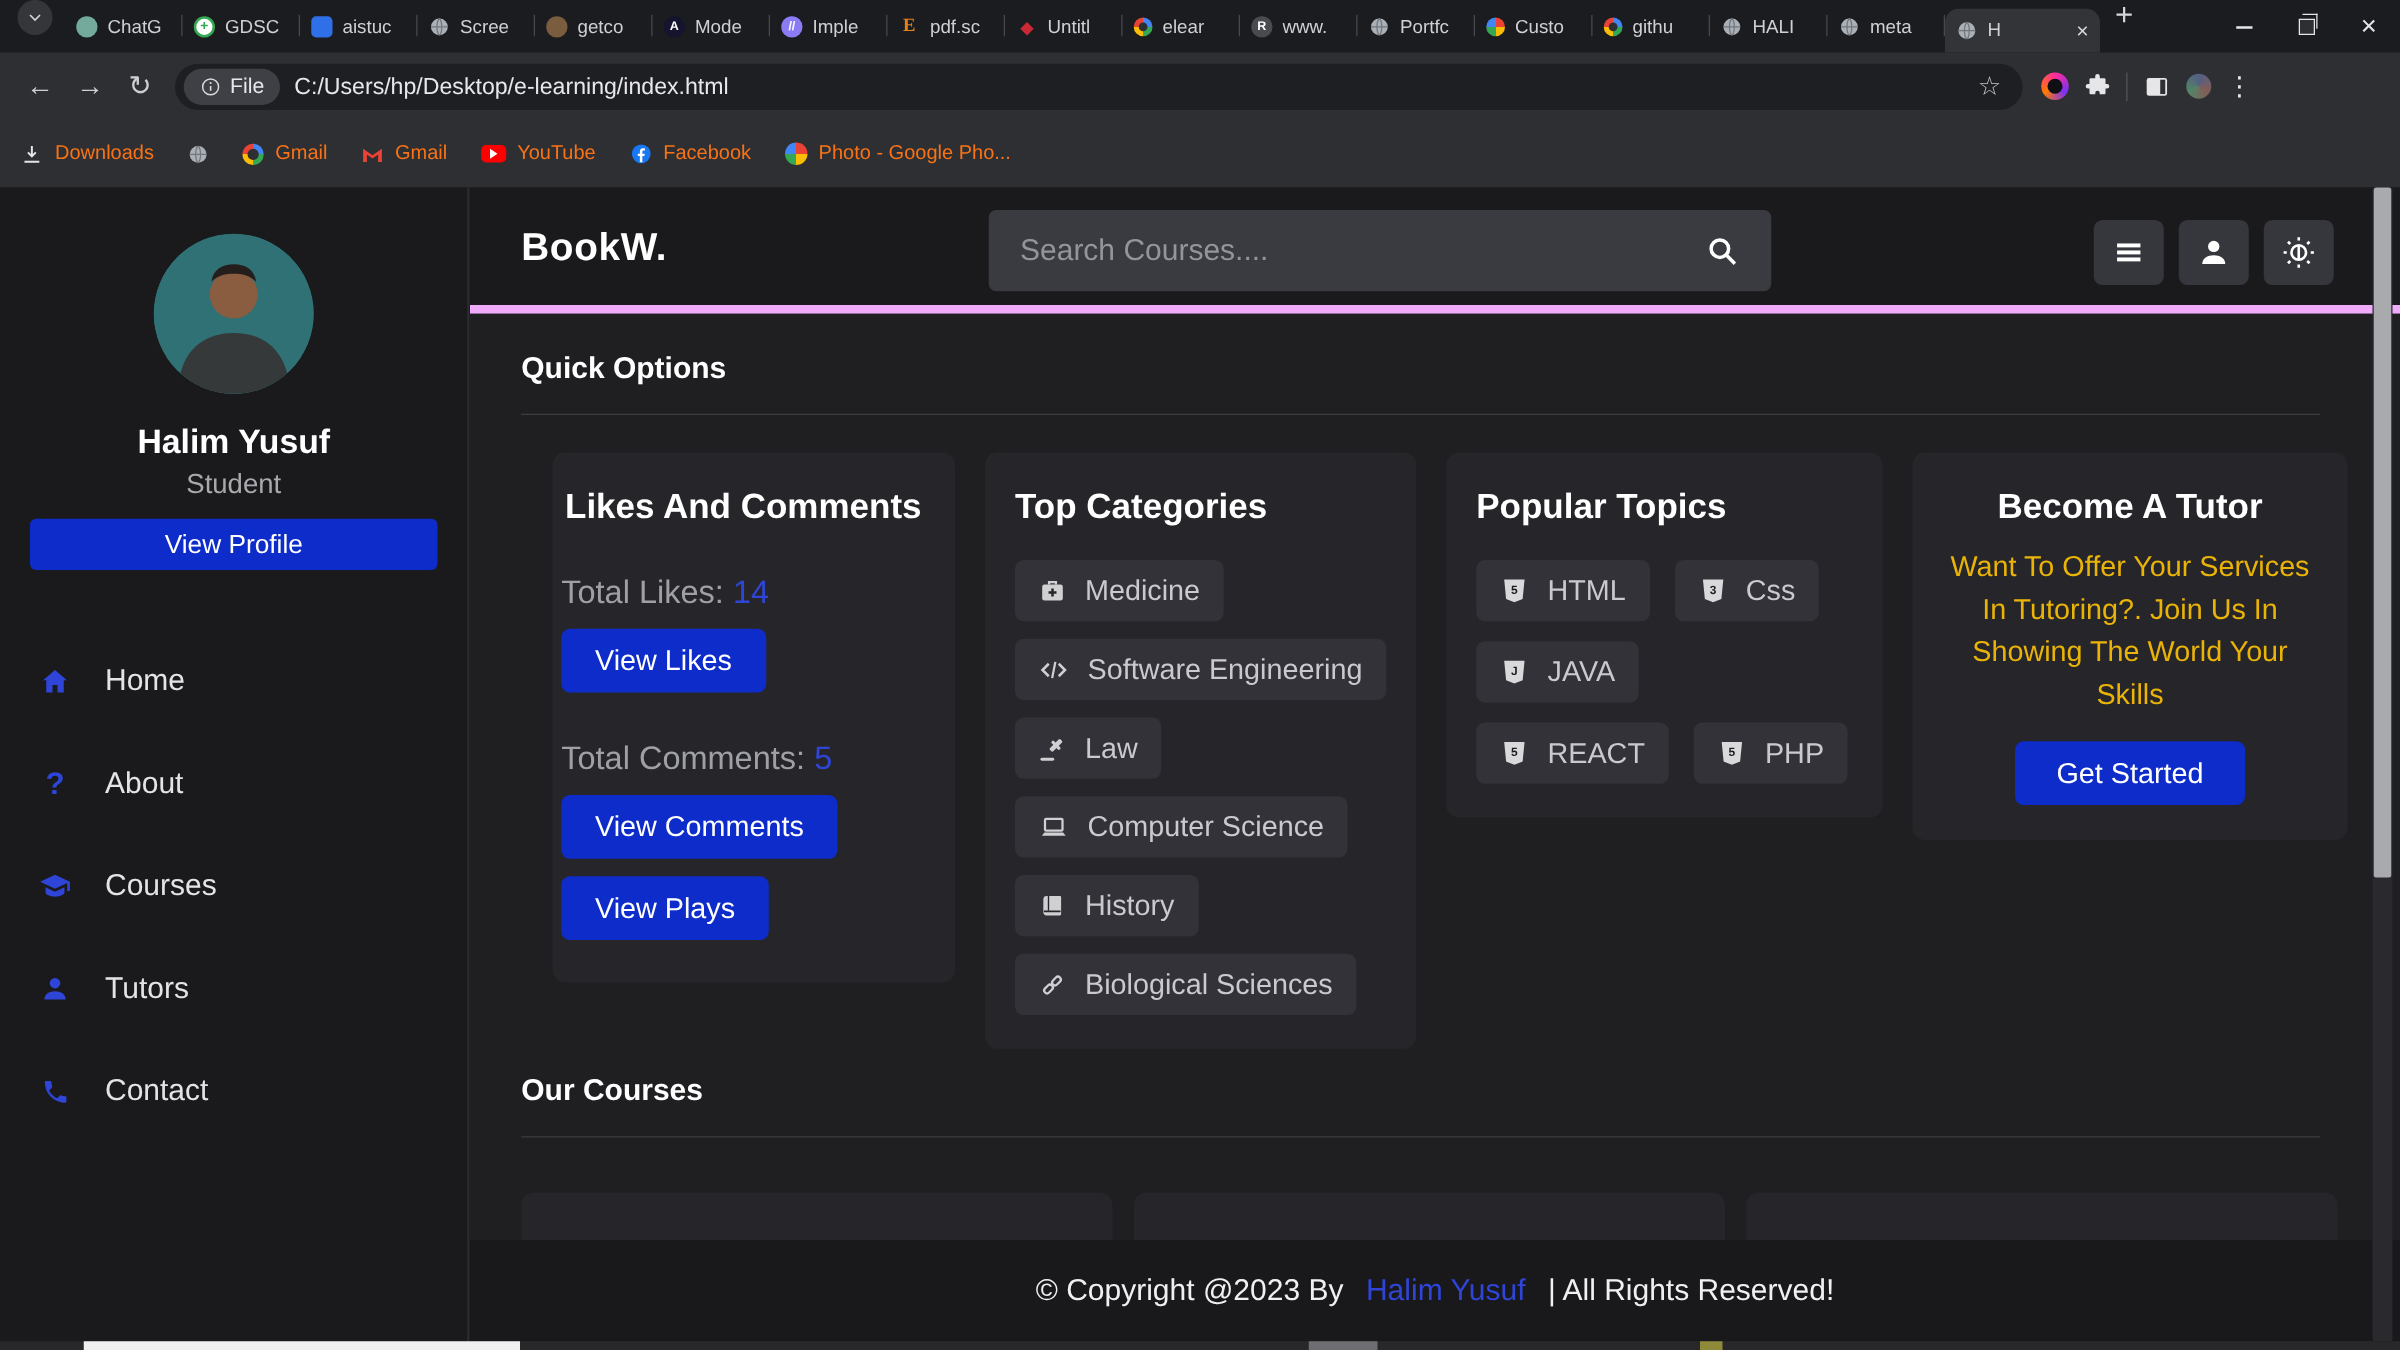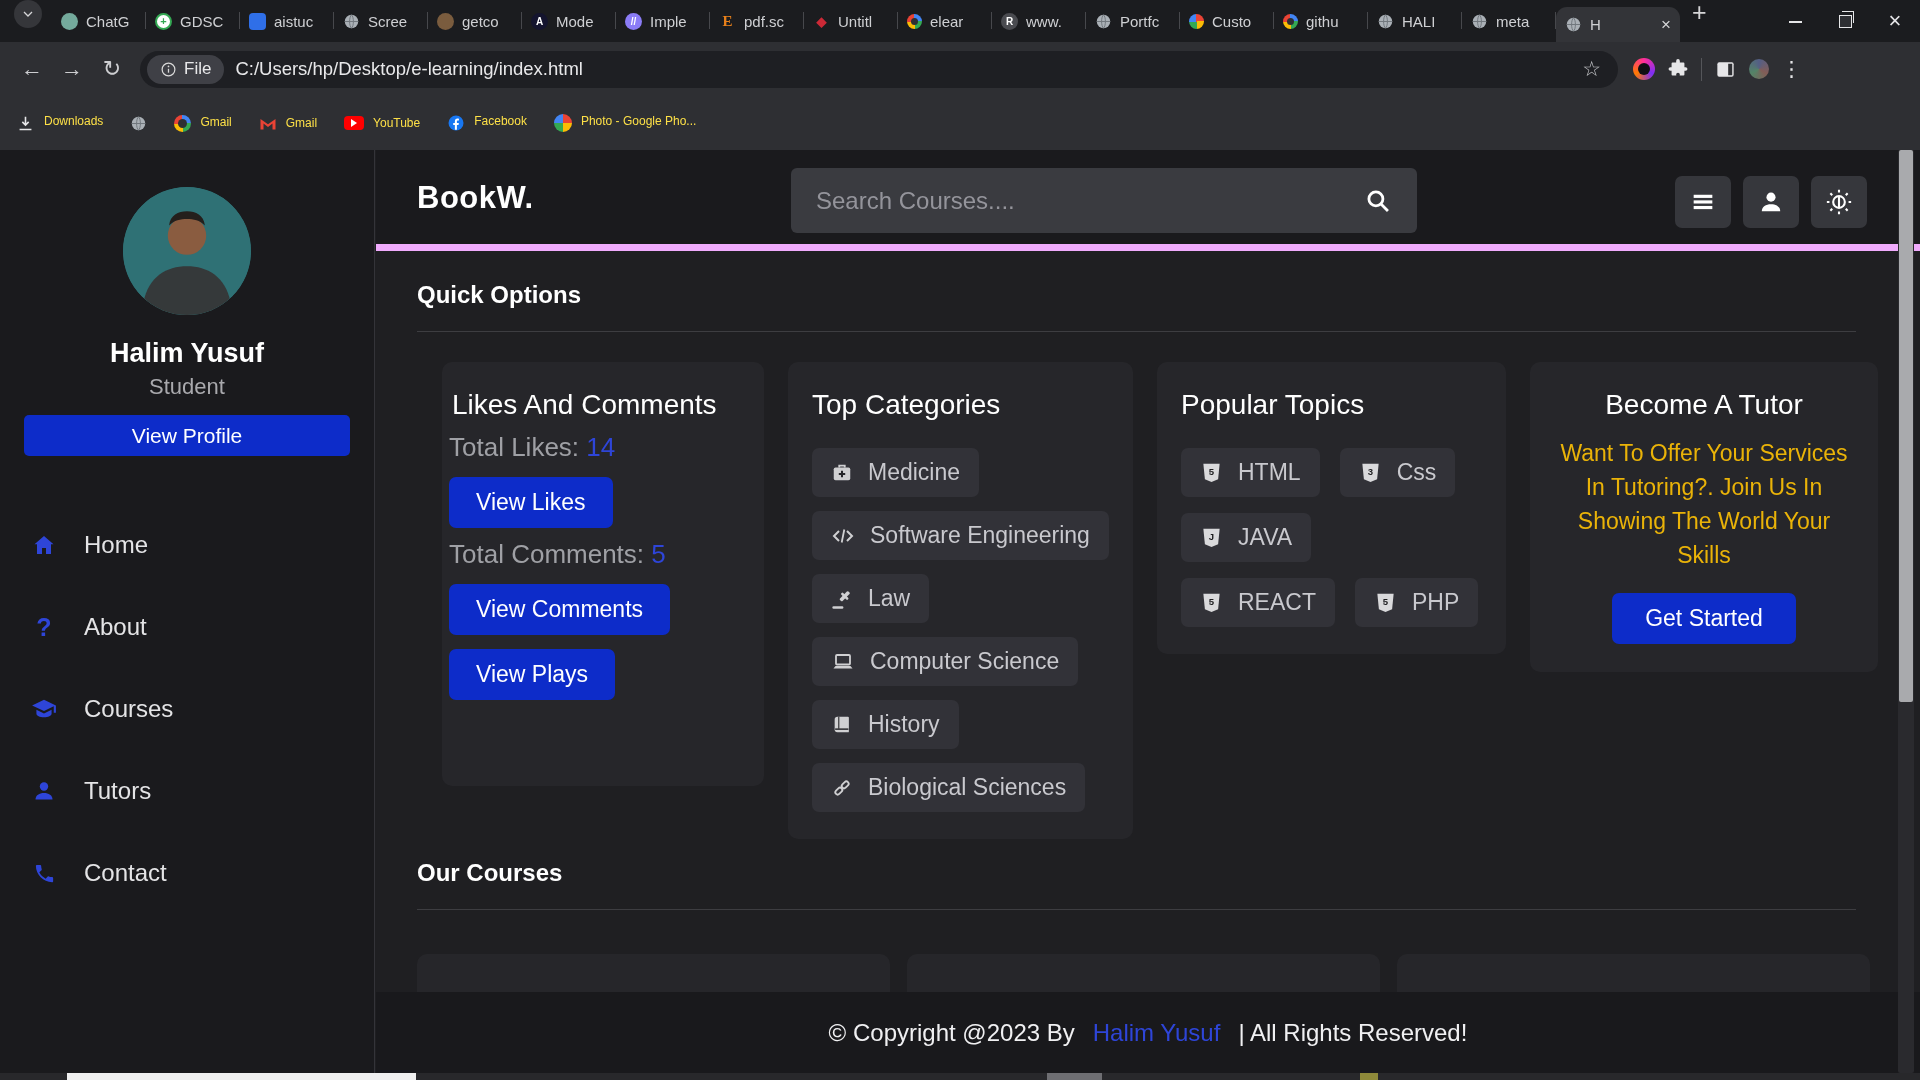--- a/index.html
+++ b/index.html
@@ -36,21 +36,21 @@
   .spacer{flex:1}
   .star{color:#c3c4c7;font-size:21px;margin-right:10px}
   .tool-icons{display:flex;align-items:center;gap:12px;margin-left:15px}
   .ext-ring{width:22px;height:22px;border-radius:50%;background:conic-gradient(#ff2d9a,#7b2ff7,#ff7a00,#ff2d9a);position:relative}
   .ext-ring::after{content:"";position:absolute;inset:5px;border-radius:50%;background:#101014}
   .sep-v{width:1px;height:23px;background:#55565a}
   .avatar-mini{width:20px;height:20px;border-radius:50%;background:conic-gradient(#7a8ed8,#d88a7a,#7ad89a,#7a8ed8);opacity:.5}
   .dots{color:#e6e6e8;font-size:21px;letter-spacing:0}
   .bookmarks{position:absolute;top:96px;left:0;right:0;height:54px;background:#2e2f33;display:flex;
              align-items:center;padding:0 16px;gap:27px;box-sizing:border-box}
-  .bm{display:flex;gap:9px;color:#fde047;font-size:12px;flex:none}
+  .bm{display:flex;align-items:center;gap:9px;color:#f97316;font-size:16px;flex:none}
   
   .sidebar{position:absolute;top:150px;left:0;width:375px;bottom:7px;background:#1a1a1d;
            border-right:1px solid #343439;box-sizing:border-box}
   .photo{width:128px;height:128px;border-radius:50%;margin:37px auto 0;overflow:hidden;background:#2f7175}
   .sname{margin-top:23px;text-align:center;color:#fff;font-size:27px;font-weight:bold}
   .srole{text-align:center;color:#a9a9ad;font-size:22px;margin-top:5px}
   .sbtn{display:block;margin:15px auto 0;width:326px;height:41px;background:var(--accent);color:#fff;
         border:none;border-radius:5px;font-size:21px;font-family:inherit;cursor:pointer}
   .nav{margin-top:48px}
   .nav-item{display:flex;align-items:center;gap:27px;height:82px;padding-left:31px;color:#e4e4e6;font-size:24px;cursor:pointer}
@@ -62,23 +62,23 @@
           display:flex;align-items:center;padding:0 25px;box-sizing:border-box}
   .search-ph{color:#94949b;font-size:24px;flex:1}
   .hbtns{position:absolute;right:53px;top:26px;display:flex;gap:12px}
   .hbtn{width:56px;height:52px;background:#36373c;border-radius:7px;display:flex;align-items:center;justify-content:center;cursor:pointer}
   .content{position:absolute;top:251px;left:376px;right:0;bottom:88px;background:#1f1f22;
            padding:30px 0 0 41px;box-sizing:border-box;overflow:hidden}
   .h2{color:#fff;font-size:24px;font-weight:bold;margin:0}
   .rule{border:none;border-top:1px solid #3d3d41;margin:22px 64px 0 0}
   .cards{display:flex;gap:24px;align-items:flex-start;margin:30px 0 0 25px}
   .card{background:#26262a;border-radius:10px;box-sizing:border-box}
-  .card-title{color:#fff;font-size:28px;font-weight:normal}
+  .card-title{color:#fff;font-size:28px;font-weight:bold}
   .card.likes{width:322px;min-height:424px;padding:27px 10px 27px 7px}
-  .stat{color:#9fa0a5;font-size:26px;margin-top:11px}
+  .stat{color:#9fa0a5;font-size:26px;margin-top:37px}
   .stat .val{color:var(--link)}
   .vbtn{display:block;margin-top:14px;background:var(--accent);color:#fff;border:none;border-radius:7px;
         font-size:23px;padding:12px 27px;font-family:inherit;cursor:pointer}
   .card.cats{width:345px;min-height:456px;padding:27px 24px}
   .chips-col{display:flex;flex-direction:column;align-items:flex-start;gap:14px;margin-top:27px}
   .chip{display:inline-flex;align-items:center;gap:15px;background:#323238;border-radius:7px;
         padding:11px 19px;color:#c9c9ce;font-size:23px;cursor:pointer;white-space:nowrap}
   .card.topics{width:349px;min-height:278px;padding:27px 24px}
   .chips-wrap{display:flex;flex-wrap:wrap;gap:16px 20px;margin-top:27px;width:302px}
   .card.tutor{width:348px;min-height:310px;padding:27px 24px;text-align:center}

